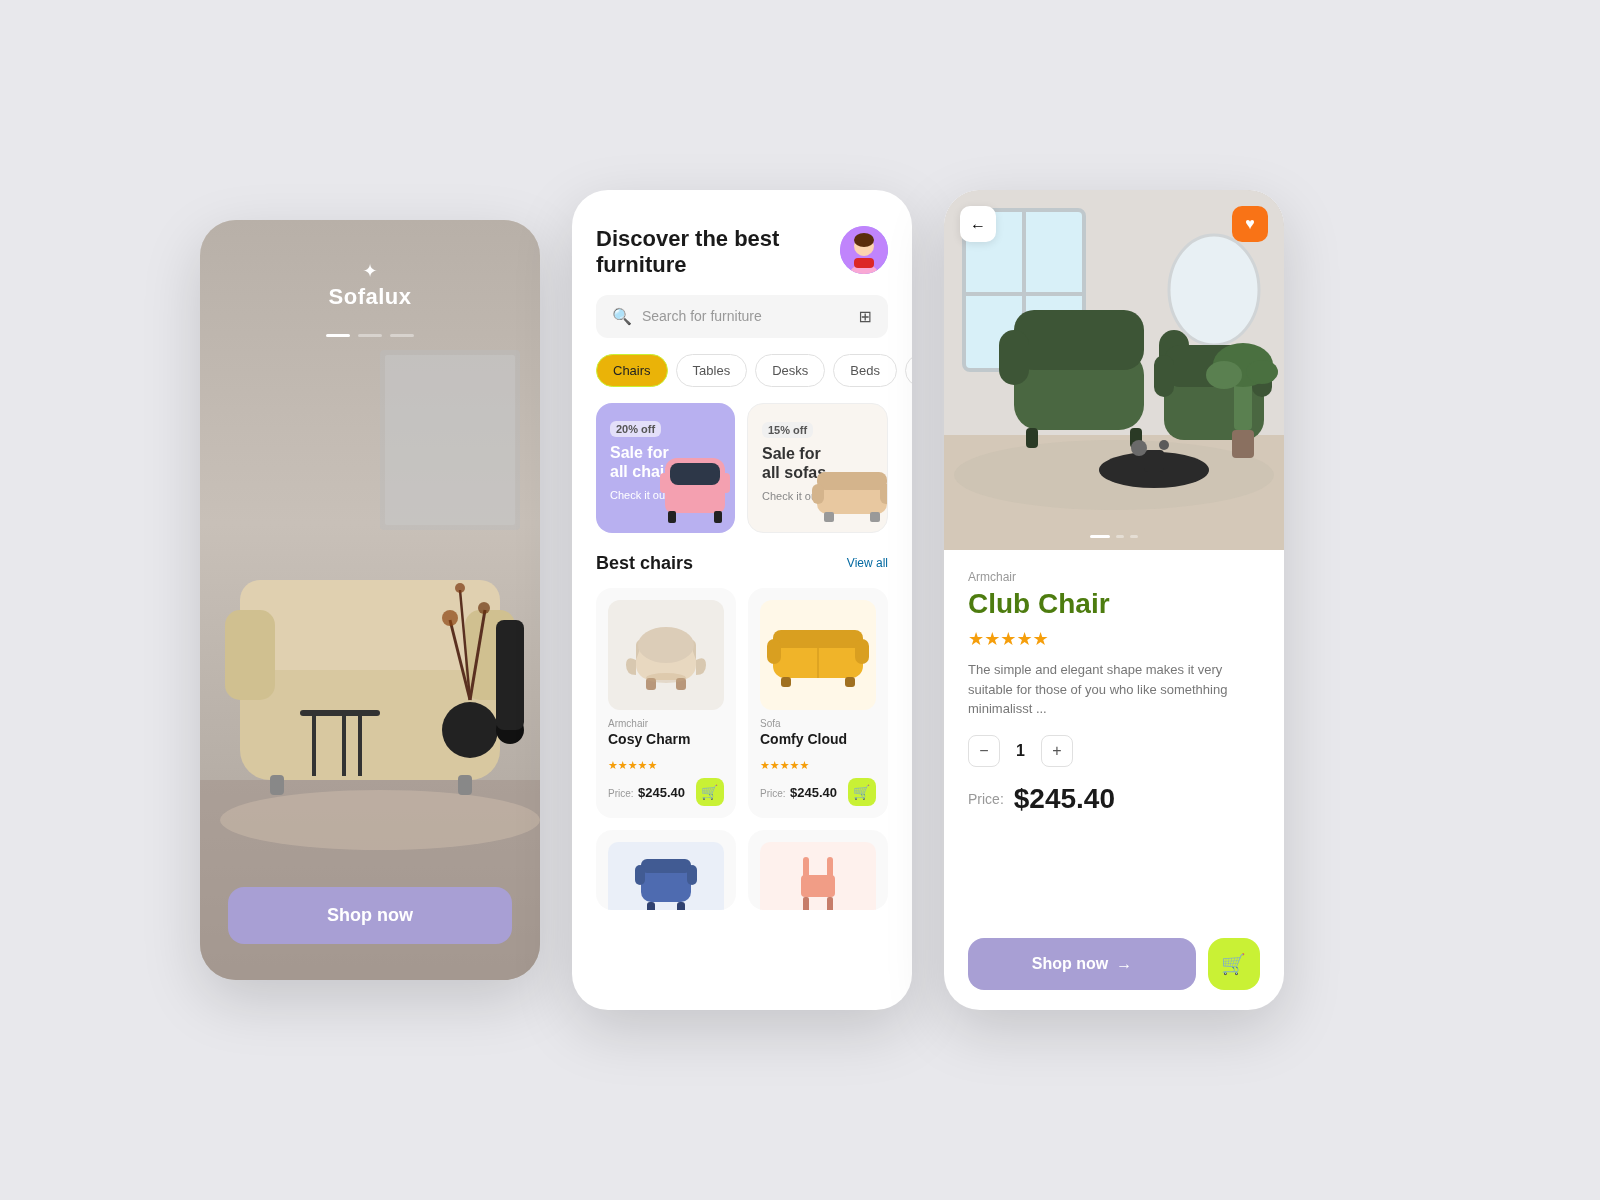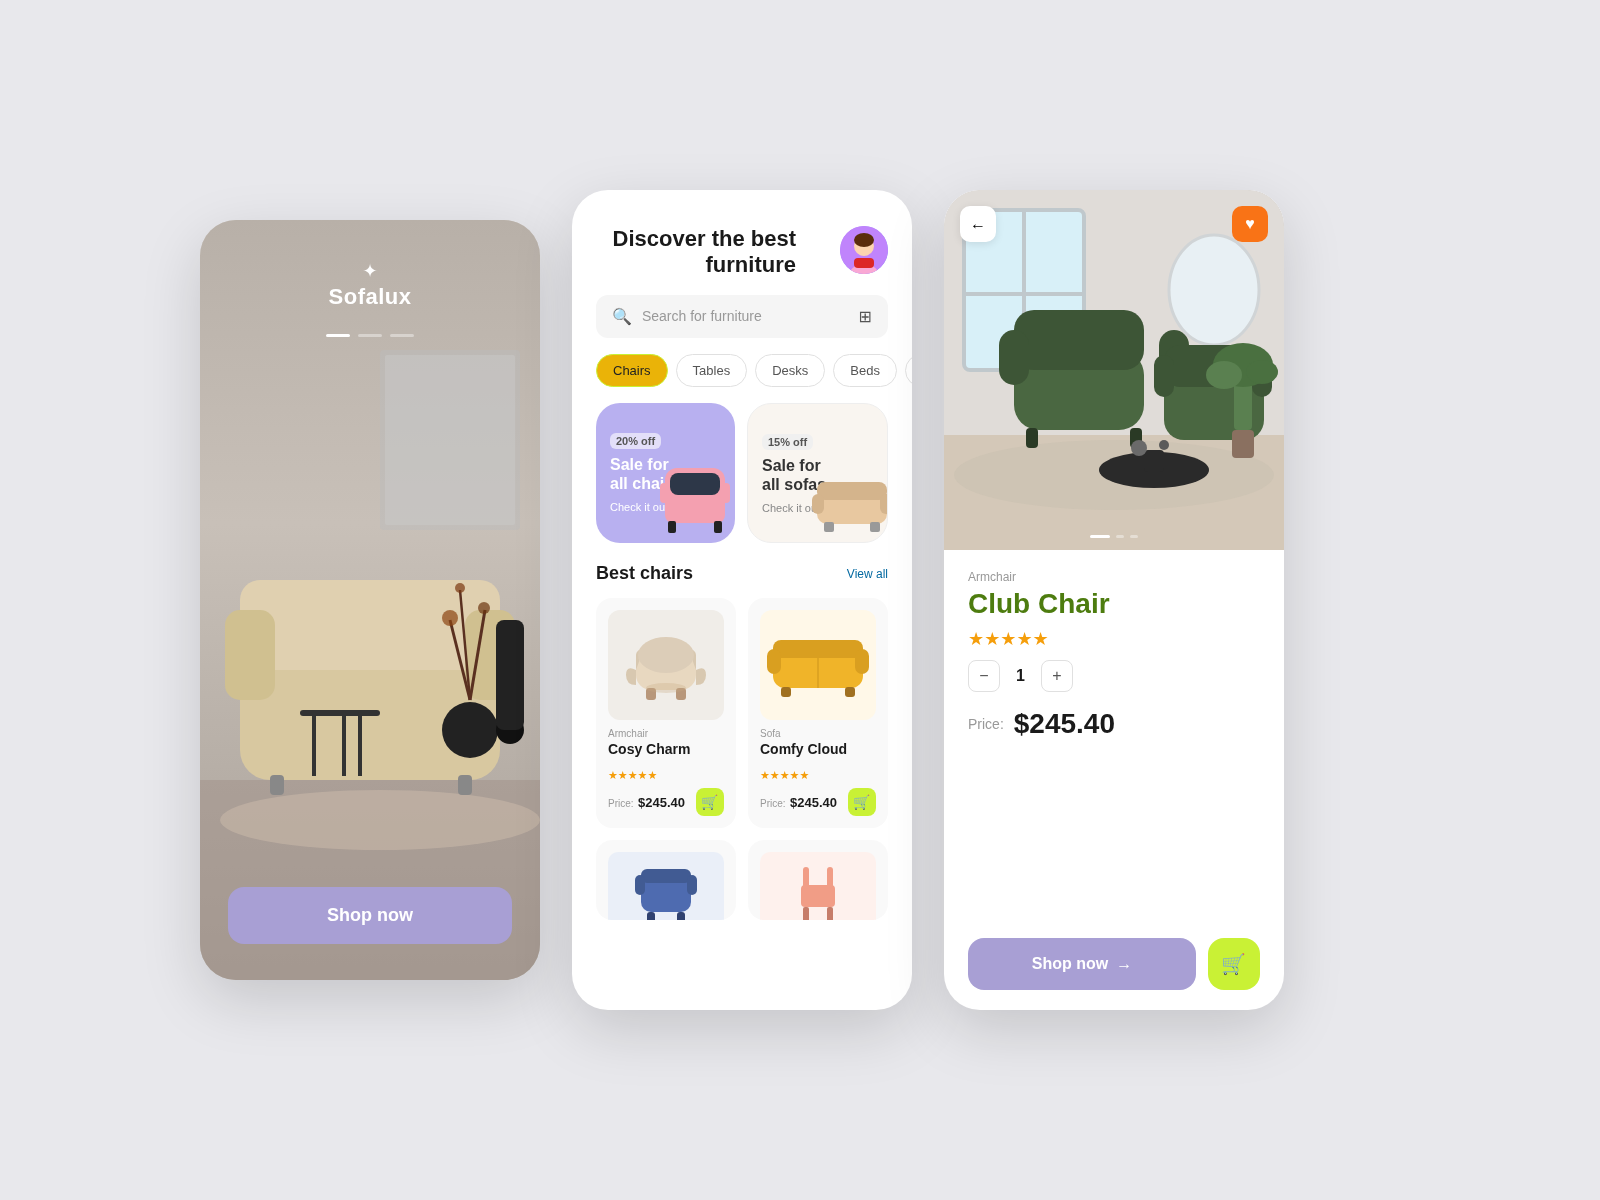--- a/index.html
+++ b/index.html
@@ -122,21 +122,20 @@
       flex-shrink: 0;
       display: flex;
       flex-direction: column;
     }
 
     .screen-2-header {
       padding: 36px 24px 16px;
       display: flex;
       justify-content: space-between;
       align-items: flex-start;
-      text-align: right;
     }
 
     .header-title {
       font-size: 22px;
       font-weight: 800;
       color: #1a1a1a;
       line-height: 1.2;
       max-width: 200px;
     }
 
@@ -203,22 +202,22 @@
     }
 
     .promo-banners {
       display: flex;
       gap: 12px;
       padding: 0 24px 20px;
     }
 
     .promo-card {
       flex: 1;
-      border-radius: 24px;
-      padding: 28px 14px;
+      border-radius: 16px;
+      padding: 16px 14px;
       min-height: 130px;
       position: relative;
       overflow: hidden;
     }
 
     .promo-card-purple {
       background: #b8b0f0;
     }
 
     .promo-card-white {
@@ -841,20 +840,21 @@
         <div class="hero-dot"></div>
         <div class="hero-dot inactive"></div>
         <div class="hero-dot inactive"></div>
       </div>
     </div>
 
     <div class="product-details">
       <div class="product-category-label">Armchair</div>
       <div class="product-main-name">Club Chair</div>
       <div class="product-stars">★★★★★</div>
+      <div class="product-desc">The simple and elegant shape makes it very suitable for those of you who like somethhing minimalisst ...</div>
 
       <div class="quantity-row">
         <button class="qty-btn">−</button>
         <span class="qty-value">1</span>
         <button class="qty-btn">+</button>
       </div>
 
       <div class="price-section">
         <div class="price-row-main">
           <span class="price-label-main">Price:</span>

